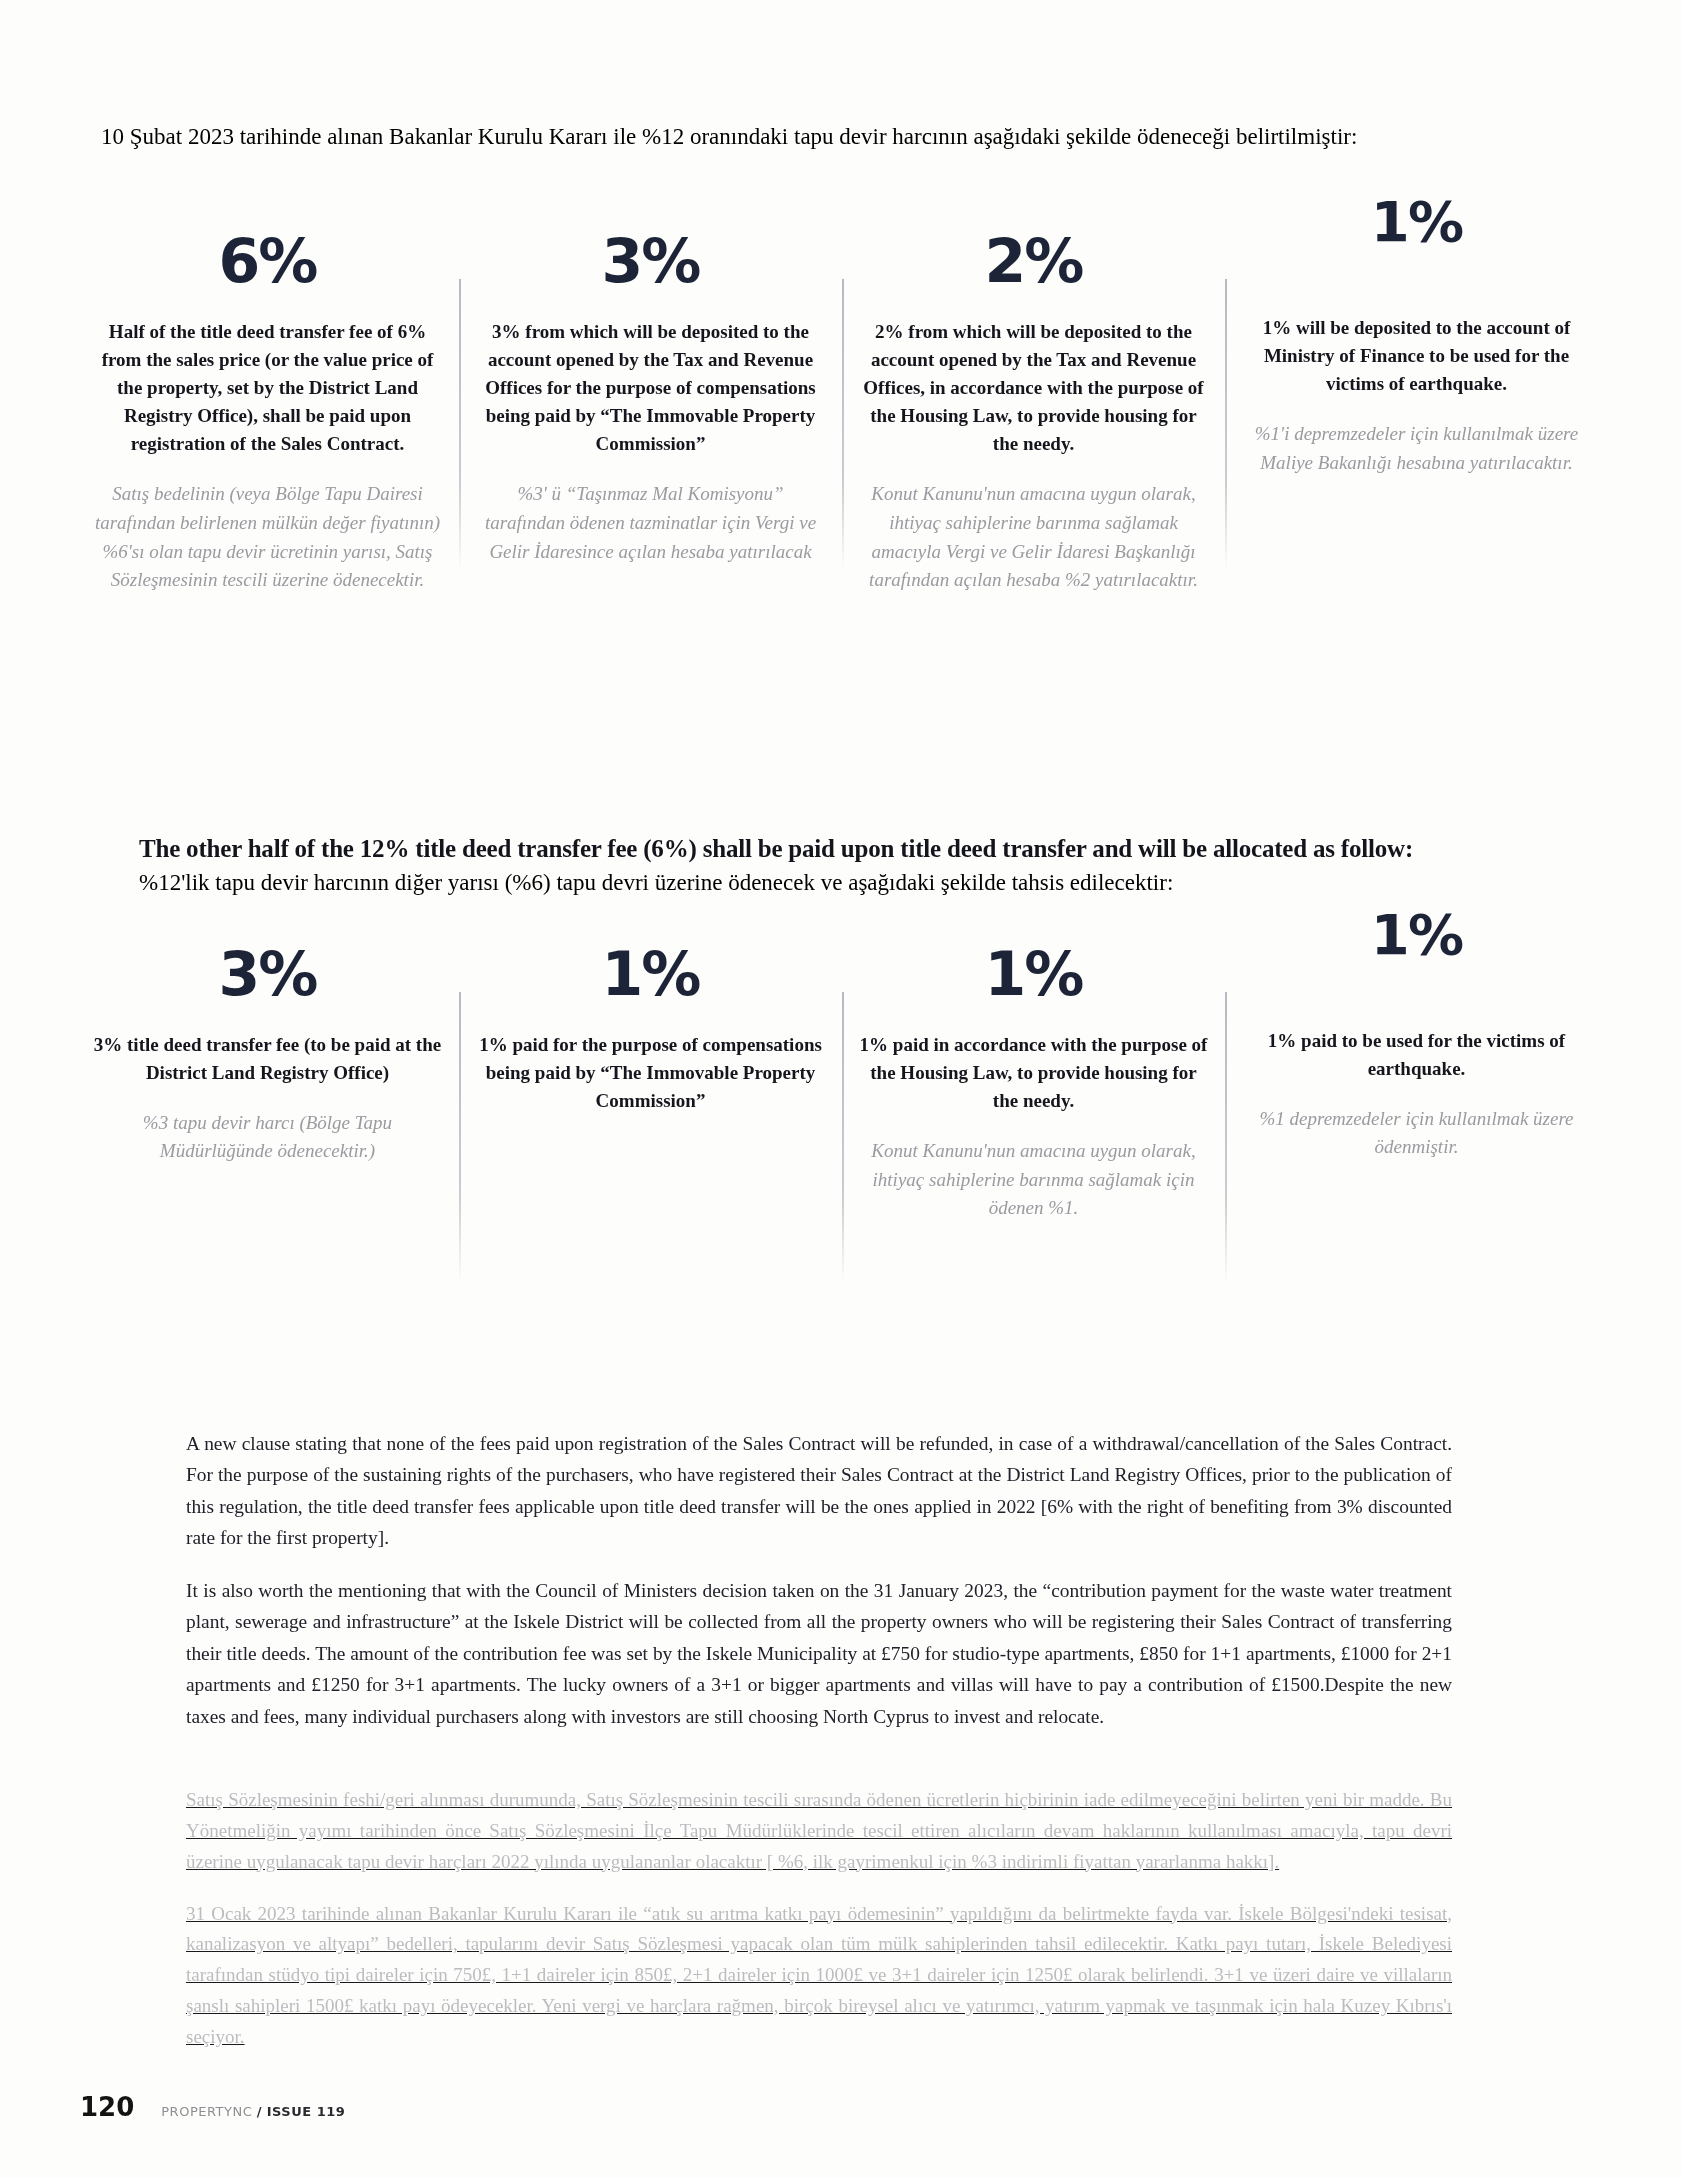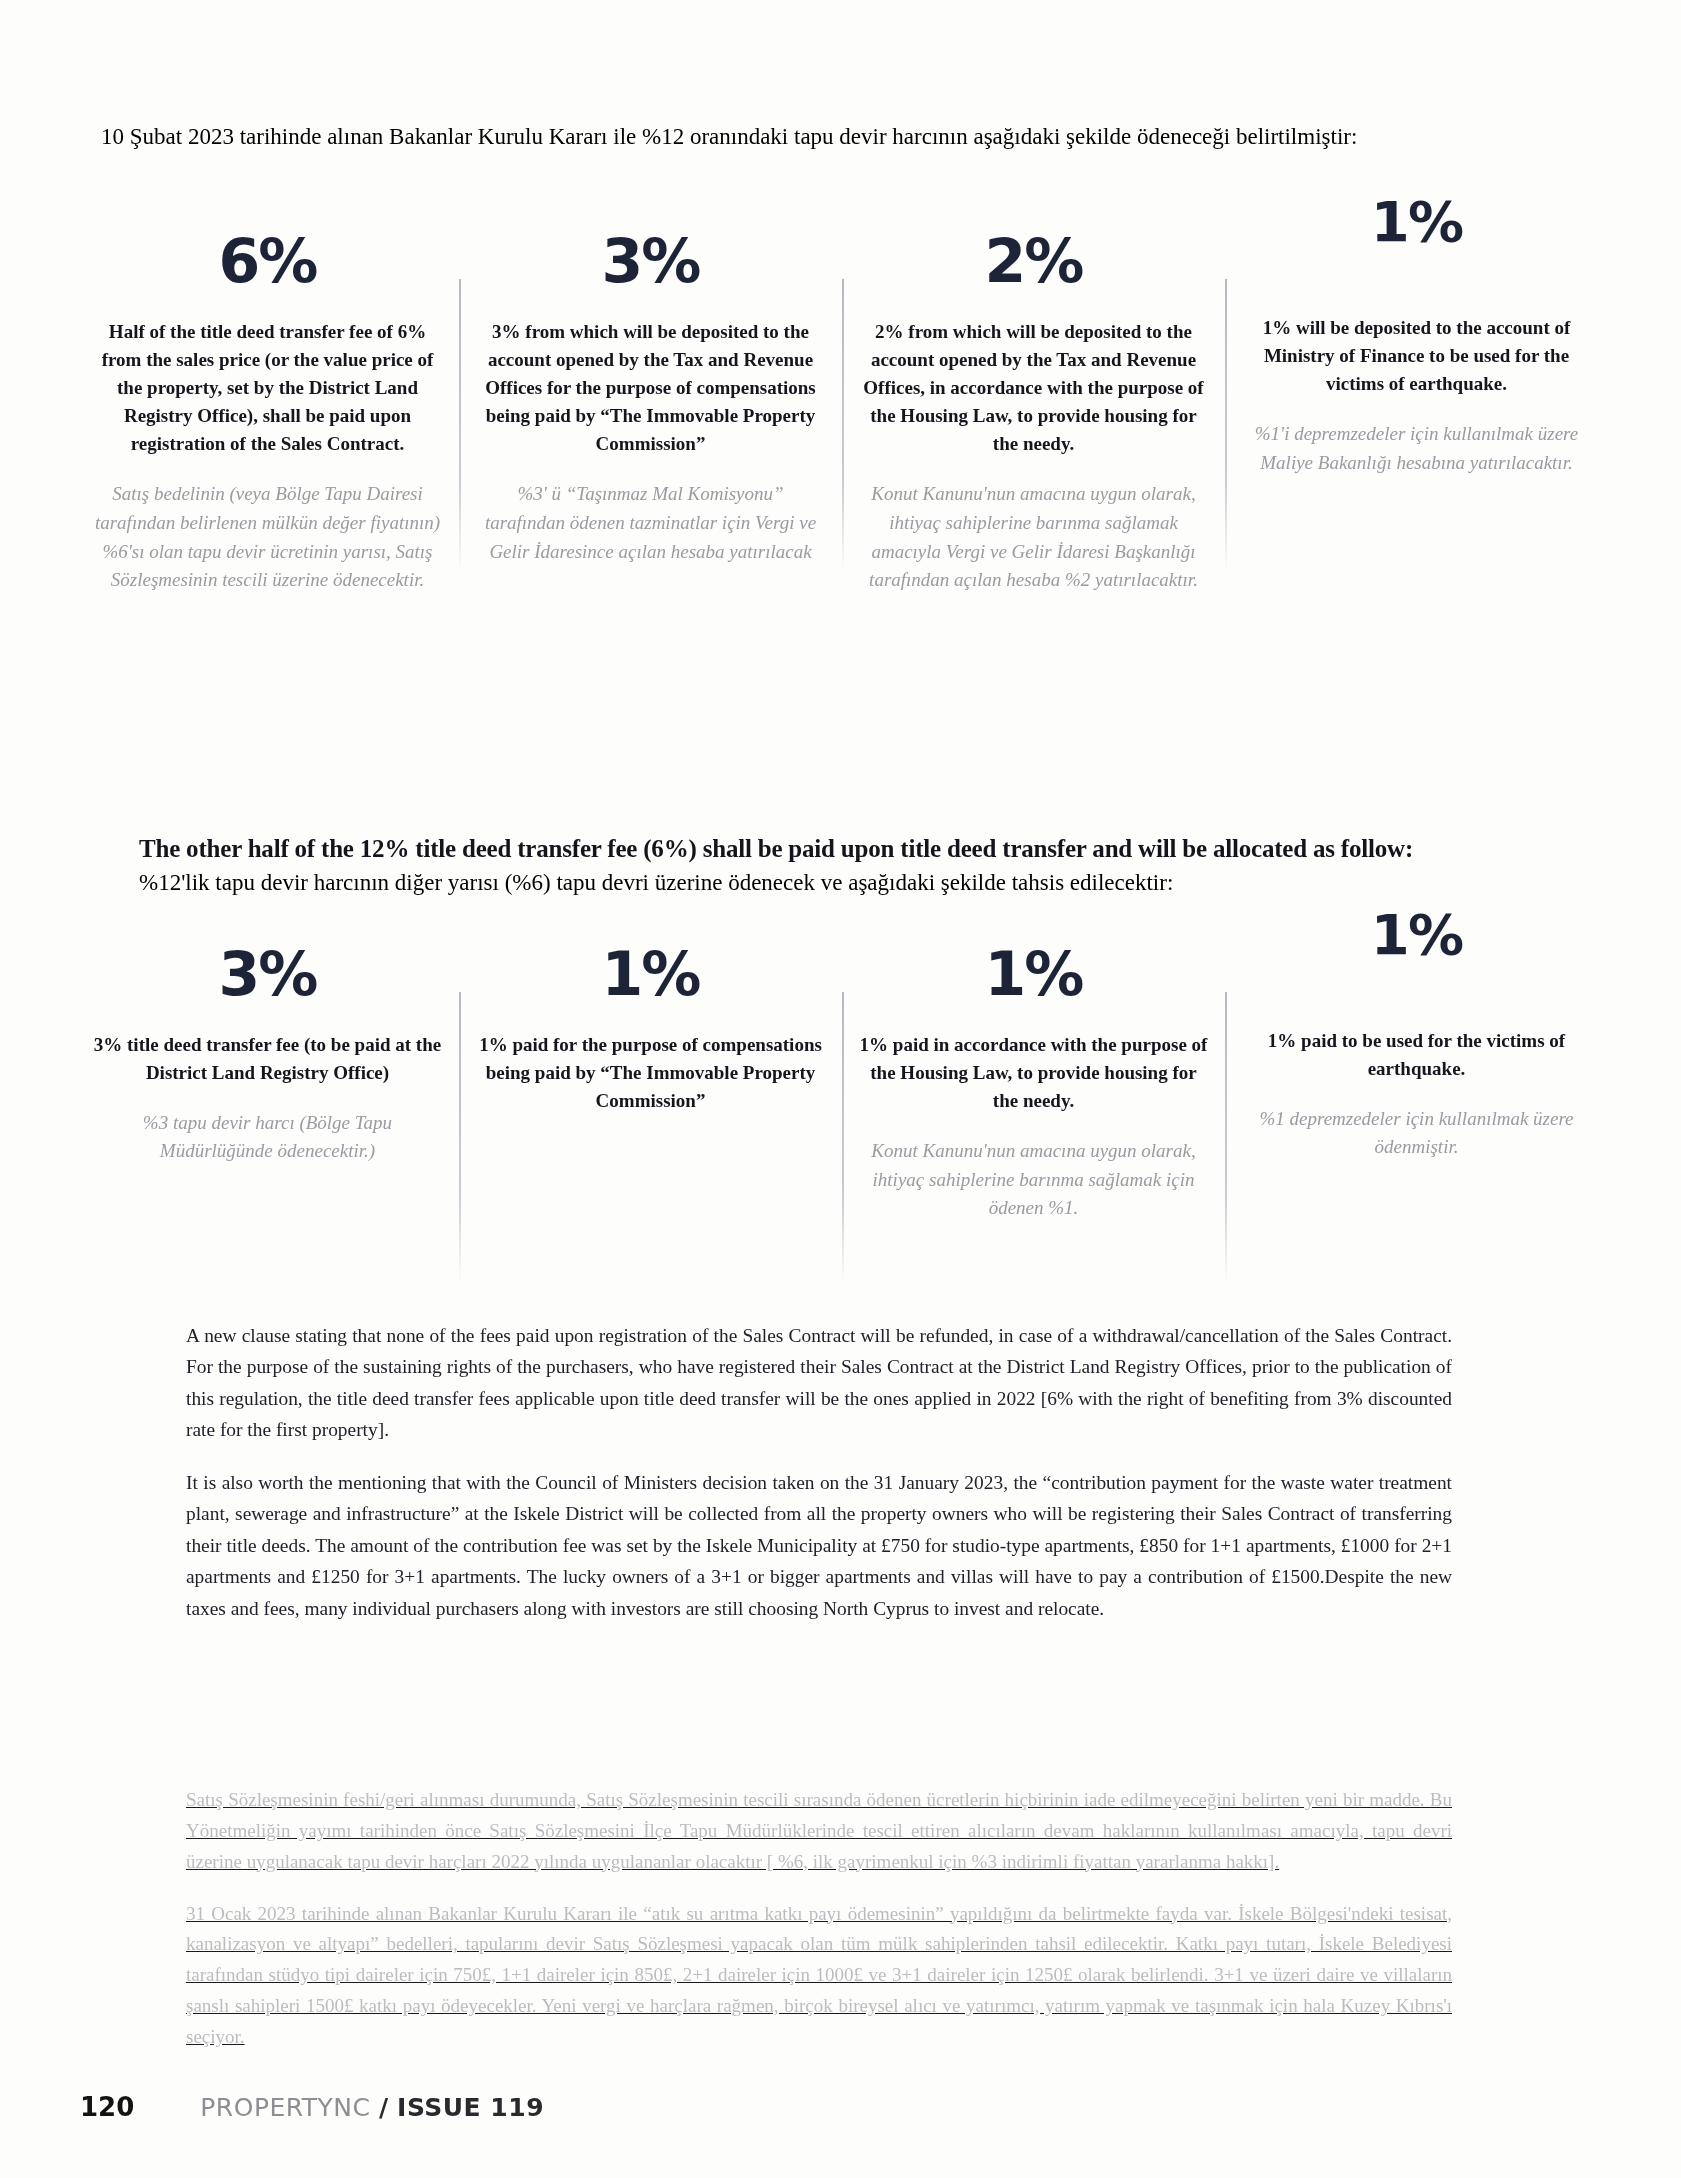--- a/index.html
+++ b/index.html
@@ -130,24 +130,23 @@
     gap: 27px;
   }
   .footer-num {
     font-family: "DejaVu Sans", "Liberation Sans", sans-serif;
     font-weight: bold;
     font-size: 26px;
     color: #131313;
   }
   .footer-brand {
     font-family: "DejaVu Sans", "Liberation Sans", sans-serif;
-    font-size: 25px;
+    font-size: 13px;
     letter-spacing: 0.5px;
     color: #8e8e92;
-    margin-left: 39px;
   }
   .footer-brand b {
     color: #2a2a2e;
   }
 </style>
 </head>
 <body>
 
 <div class="page">
 
@@ -208,21 +207,21 @@
     </div>
 
     <div class="col" style="width:383px;">
       <div class="pct raised" style="margin-top:0px; margin-bottom:64px;">1%</div>
       <div class="en-text">1% paid to be used for the victims of earthquake.</div>
       <div class="tr-text">%1 depremzedeler için kullanılmak üzere ödenmiştir.</div>
     </div>
 
   </div>
 
-  <div class="body-block" style="top:1320px;">
+  <div class="body-block" style="top:1428px;">
     <p class="p-en">A new clause stating that none of the fees paid upon registration of the Sales Contract will be refunded, in case of a withdrawal/cancellation of the Sales Contract. For the purpose of the sustaining rights of the purchasers, who have registered their Sales Contract at the District Land Registry Offices, prior to the publication of this regulation, the title deed transfer fees applicable upon title deed transfer will be the ones applied in 2022 [6% with the right of benefiting from 3% discounted rate for the first property].</p>
     <p class="p-en">It is also worth the mentioning that with the Council of Ministers decision taken on the 31 January 2023, the “contribution payment for the waste water treatment plant, sewerage and infrastructure” at the Iskele District will be collected from all the property owners who will be registering their Sales Contract of transferring their title deeds. The amount of the contribution fee was set by the Iskele Municipality at £750 for studio-type apartments, £850 for 1+1 apartments, £1000 for 2+1 apartments and £1250 for 3+1 apartments. The lucky owners of a 3+1 or bigger apartments and villas will have to pay a contribution of £1500.Despite the new taxes and fees, many individual purchasers along with investors are still choosing North Cyprus to invest and relocate.</p>
   </div>
 
   <div class="body-block" style="top:1785px;text-decoration:underline;">
     <p class="p-tr">Satış Sözleşmesinin feshi/geri alınması durumunda, Satış Sözleşmesinin tescili sırasında ödenen ücretlerin hiçbirinin iade edilmeyeceğini belirten yeni bir madde. Bu Yönetmeliğin yayımı tarihinden önce Satış Sözleşmesini İlçe Tapu Müdürlüklerinde tescil ettiren alıcıların devam haklarının kullanılması amacıyla, tapu devri üzerine uygulanacak tapu devir harçları 2022 yılında uygulananlar olacaktır [ %6, ilk gayrimenkul için %3 indirimli fiyattan yararlanma hakkı].</p>
     <p class="p-tr">31 Ocak 2023 tarihinde alınan Bakanlar Kurulu Kararı ile “atık su arıtma katkı payı ödemesinin” yapıldığını da belirtmekte fayda var. İskele Bölgesi'ndeki tesisat, kanalizasyon ve altyapı” bedelleri, tapularını devir Satış Sözleşmesi yapacak olan tüm mülk sahiplerinden tahsil edilecektir. Katkı payı tutarı, İskele Belediyesi tarafından stüdyo tipi daireler için 750£, 1+1 daireler için 850£, 2+1 daireler için 1000£ ve 3+1 daireler için 1250£ olarak belirlendi. 3+1 ve üzeri daire ve villaların şanslı sahipleri 1500£ katkı payı ödeyecekler. Yeni vergi ve harçlara rağmen, birçok bireysel alıcı ve yatırımcı, yatırım yapmak ve taşınmak için hala Kuzey Kıbrıs'ı seçiyor.</p>
   </div>
 
   <div class="footer">

